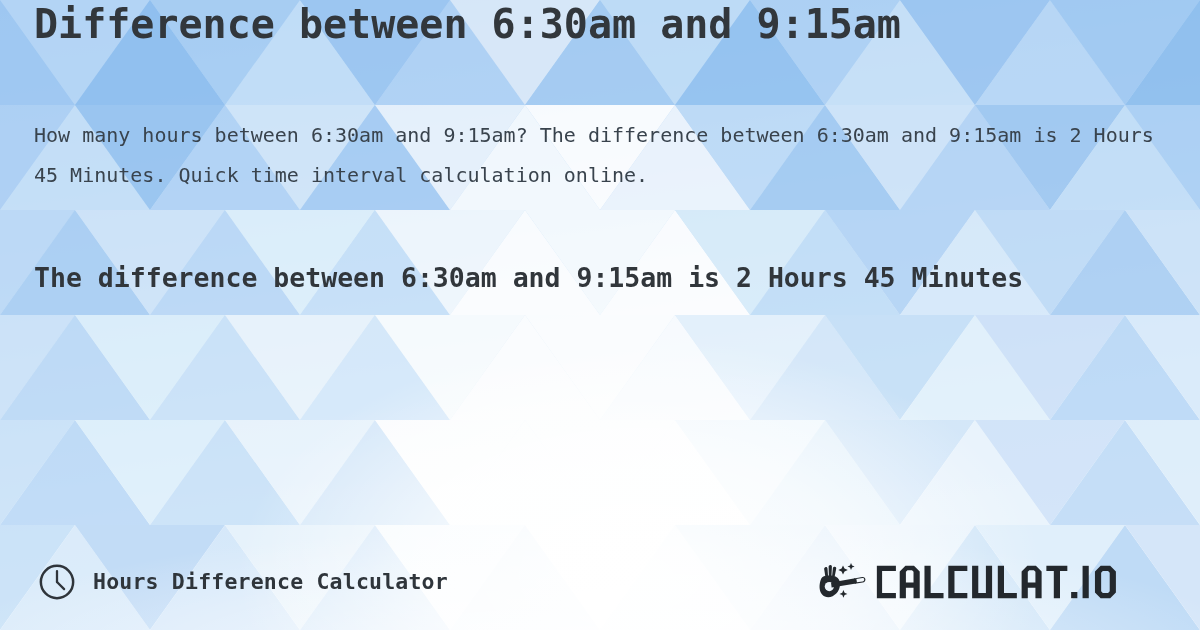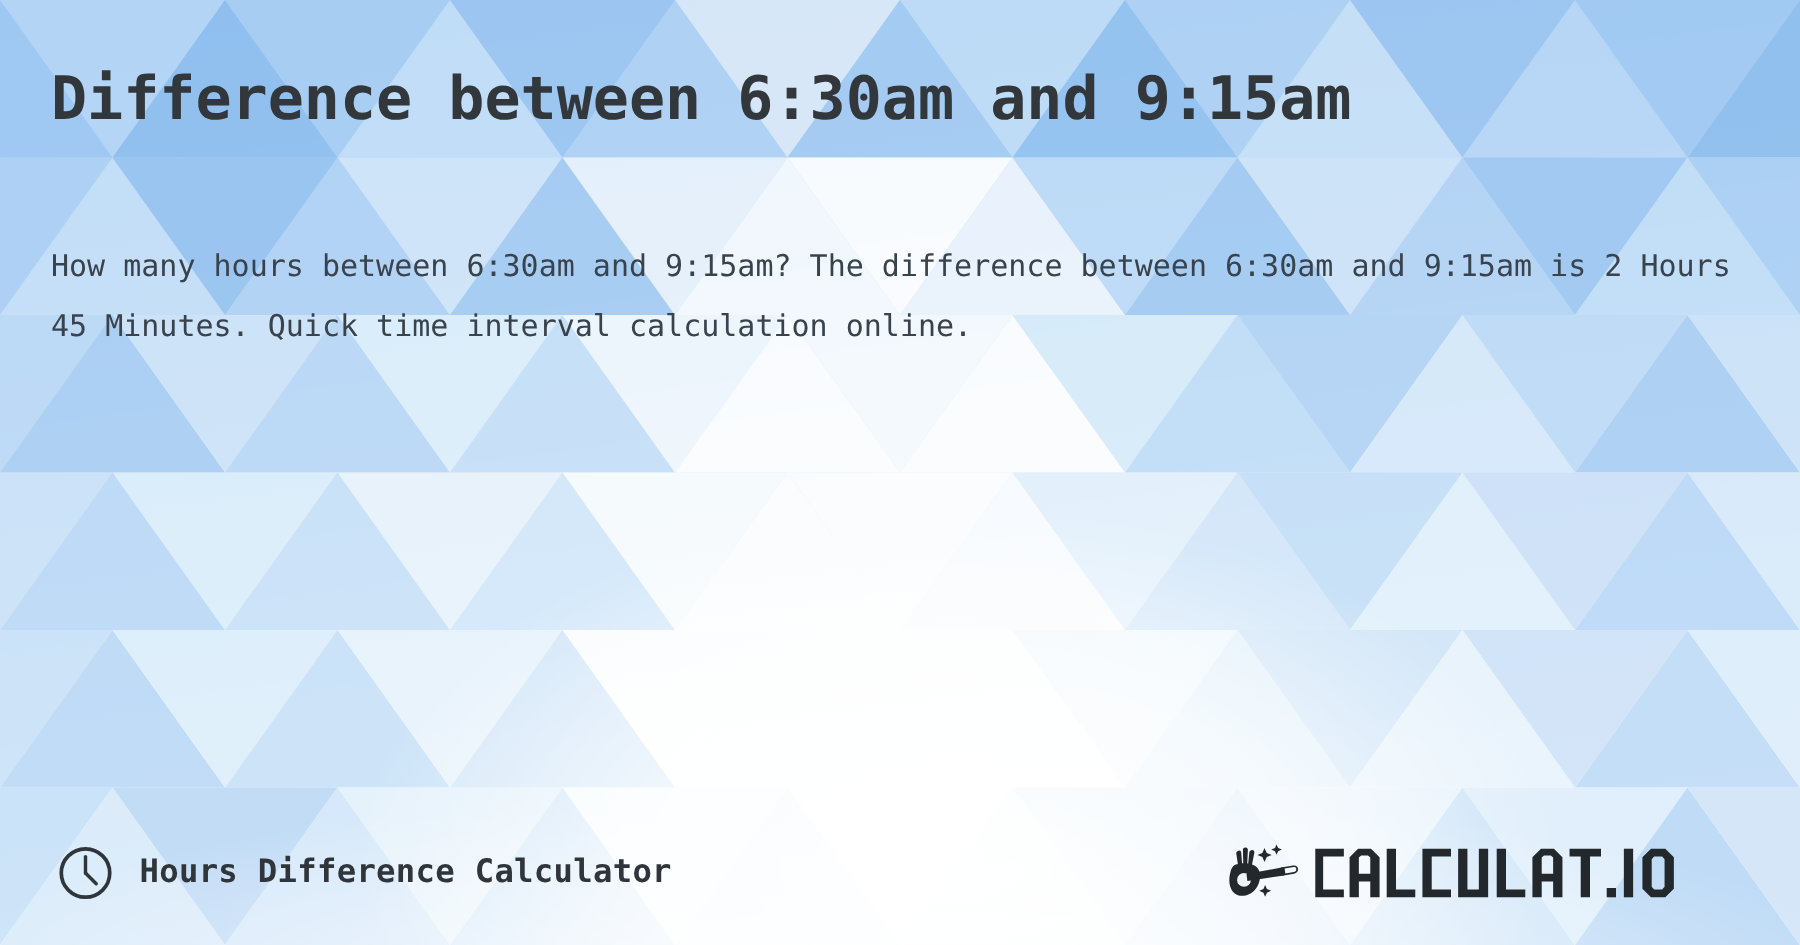--- a/index.html
+++ b/index.html
@@ -49,21 +49,20 @@
     position: relative;
     z-index: 3;
     width: 1200px;
     height: 630px;
     box-sizing: border-box;
     padding: 0 34px;
   }
 
   .page-title {
     margin: 0;
-    padding-top: 42px;
     font-size: 40px;
     line-height: 48px;
     font-weight: bold;
     letter-spacing: 0px;
     color: #32373c;
     font-family: "DejaVu Sans Mono", "Liberation Mono", monospace;
     white-space: nowrap;
   }
 
   .intro-text {
@@ -278,20 +277,21 @@
   </svg>
 
   <div id="bg-glow"></div>
 
   <div id="content">
 
     <h1 class="page-title">Difference between 6:30am and 9:15am</h1>
 
     <p class="intro-text">How many hours between 6:30am and 9:15am? The difference between 6:30am and 9:15am is 2 Hours 45 Minutes. Quick time interval calculation online.</p>
 
+    <h2 class="result-heading">The difference between 6:30am and 9:15am is 2 Hours 45 Minutes</h2>
 
   </div>
 
   <div id="footer">
 
     <div class="footer-left">
       <svg class="clock-icon" viewBox="0 0 40 40" aria-hidden="true">
         <circle cx="20" cy="20" r="17" fill="none" stroke="#2f353b" stroke-width="2.6"></circle>
         <line x1="20" y1="20" x2="20" y2="8.5" stroke="#2f353b" stroke-width="2.4" stroke-linecap="round"></line>
         <line x1="20" y1="20" x2="27.5" y2="27.5" stroke="#2f353b" stroke-width="2.4" stroke-linecap="round"></line>

